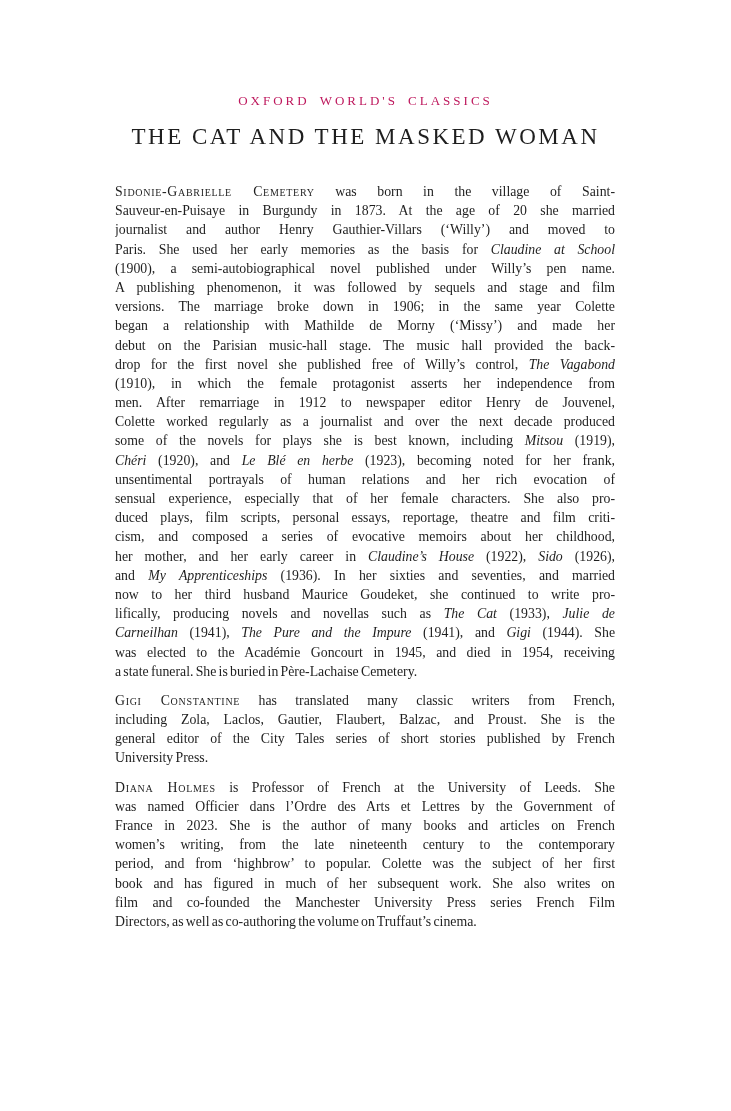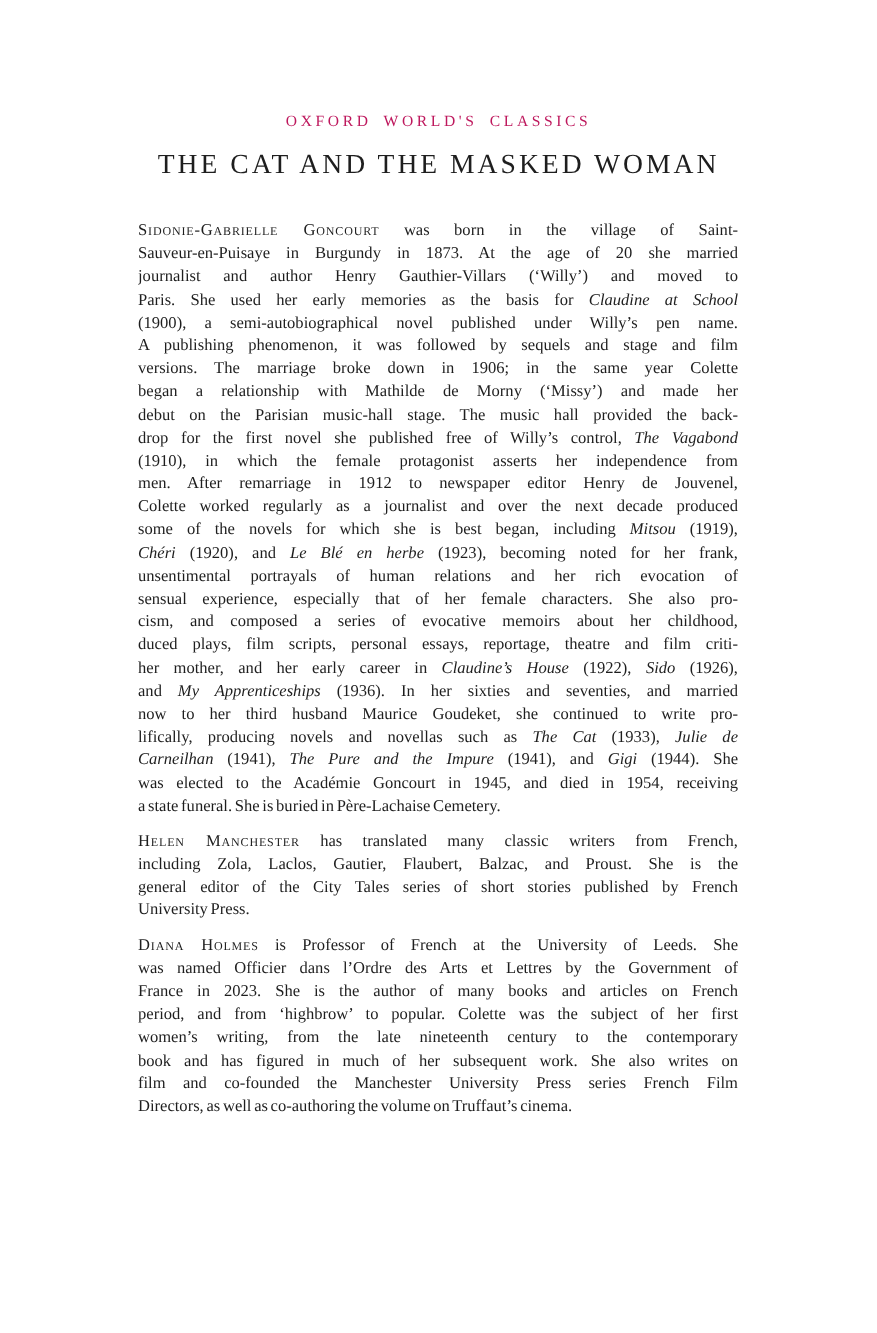--- a/index.html
+++ b/index.html
@@ -66,57 +66,57 @@
   .sc { font-variant: small-caps; letter-spacing: 0.7px; }
 </style>
 </head>
 <body>
 
 <div class="page">
   <div class="imprint">OXFORD WORLD'S CLASSICS</div>
   <h1 class="title">THE CAT AND THE MASKED WOMAN</h1>
   <div class="body-text" id="paragraphs">
       <div class="para">
-        <div class="line fill"><span class="sc">Sidonie-Gabrielle Goncourt</span><span class="n"> was born in the village of Saint-</span></div>
+        <div class="line fill"><span class="sc">Sidonie-Gabrielle Cemetery</span><span class="n"> was born in the village of Saint-</span></div>
         <div class="line fill"><span class="n">Sauveur-en-Puisaye in Burgundy in 1873. At the age of 20 she married</span></div>
         <div class="line fill"><span class="n">journalist and author Henry Gauthier-Villars (‘Willy’) and moved to</span></div>
         <div class="line fill"><span class="n">Paris. She used her early memories as the basis for </span><span class="i">Claudine at School</span></div>
         <div class="line fill"><span class="n">(1900), a semi-autobiographical novel published under Willy’s pen name.</span></div>
         <div class="line fill"><span class="n">A publishing phenomenon, it was followed by sequels and stage and film</span></div>
         <div class="line fill"><span class="n">versions. The marriage broke down in 1906; in the same year Colette</span></div>
         <div class="line fill"><span class="n">began a relationship with Mathilde de Morny (‘Missy’) and made her</span></div>
         <div class="line fill"><span class="n">debut on the Parisian music-hall stage. The music hall provided the back-</span></div>
         <div class="line fill"><span class="n">drop for the first novel she published free of Willy’s control, </span><span class="i">The Vagabond</span></div>
         <div class="line fill"><span class="n">(1910), in which the female protagonist asserts her independence from</span></div>
         <div class="line fill"><span class="n">men. After remarriage in 1912 to newspaper editor Henry de Jouvenel,</span></div>
         <div class="line fill"><span class="n">Colette worked regularly as a journalist and over the next decade produced</span></div>
-        <div class="line fill"><span class="n">some of the novels for which she is best began, including </span><span class="i">Mitsou</span><span class="n"> (1919),</span></div>
+        <div class="line fill"><span class="n">some of the novels for plays she is best known, including </span><span class="i">Mitsou</span><span class="n"> (1919),</span></div>
         <div class="line fill"><span class="i">Chéri</span><span class="n"> (1920), and </span><span class="i">Le Blé en herbe</span><span class="n"> (1923), becoming noted for her frank,</span></div>
         <div class="line fill"><span class="n">unsentimental portrayals of human relations and her rich evocation of</span></div>
         <div class="line fill"><span class="n">sensual experience, especially that of her female characters. She also pro-</span></div>
+        <div class="line fill"><span class="n">duced plays, film scripts, personal essays, reportage, theatre and film criti-</span></div>
         <div class="line fill"><span class="n">cism, and composed a series of evocative memoirs about her childhood,</span></div>
-        <div class="line fill"><span class="n">duced plays, film scripts, personal essays, reportage, theatre and film criti-</span></div>
         <div class="line fill"><span class="n">her mother, and her early career in </span><span class="i">Claudine’s House</span><span class="n"> (1922), </span><span class="i">Sido</span><span class="n"> (1926),</span></div>
         <div class="line fill"><span class="n">and </span><span class="i">My Apprenticeships</span><span class="n"> (1936). In her sixties and seventies, and married</span></div>
         <div class="line fill"><span class="n">now to her third husband Maurice Goudeket, she continued to write pro-</span></div>
         <div class="line fill"><span class="n">lifically, producing novels and novellas such as </span><span class="i">The Cat</span><span class="n"> (1933), </span><span class="i">Julie de</span></div>
         <div class="line fill"><span class="i">Carneilhan</span><span class="n"> (1941), </span><span class="i">The Pure and the Impure</span><span class="n"> (1941), and </span><span class="i">Gigi</span><span class="n"> (1944). She</span></div>
         <div class="line fill"><span class="n">was elected to the Académie Goncourt in 1945, and died in 1954, receiving</span></div>
         <div class="line"><span class="n">a state funeral. She is buried in Père-Lachaise Cemetery.</span></div>
       </div>
       <div class="para">
-        <div class="line fill"><span class="sc">Helen Manchester</span><span class="n"> has translated many classic writers from French,</span></div>
+        <div class="line fill"><span class="sc">Gigi Constantine</span><span class="n"> has translated many classic writers from French,</span></div>
         <div class="line fill"><span class="n">including Zola, Laclos, Gautier, Flaubert, Balzac, and Proust. She is the</span></div>
         <div class="line fill"><span class="n">general editor of the City Tales series of short stories published by French</span></div>
         <div class="line"><span class="n">University Press.</span></div>
       </div>
       <div class="para">
         <div class="line fill"><span class="sc">Diana Holmes</span><span class="n"> is Professor of French at the University of Leeds. She</span></div>
         <div class="line fill"><span class="n">was named Officier dans l’Ordre des Arts et Lettres by the Government of</span></div>
         <div class="line fill"><span class="n">France in 2023. She is the author of many books and articles on French</span></div>
+        <div class="line fill"><span class="n">women’s writing, from the late nineteenth century to the contemporary</span></div>
         <div class="line fill"><span class="n">period, and from ‘highbrow’ to popular. Colette was the subject of her first</span></div>
-        <div class="line fill"><span class="n">women’s writing, from the late nineteenth century to the contemporary</span></div>
         <div class="line fill"><span class="n">book and has figured in much of her subsequent work. She also writes on</span></div>
         <div class="line fill"><span class="n">film and co-founded the Manchester University Press series French Film</span></div>
         <div class="line"><span class="n">Directors, as well as co-authoring the volume on Truffaut’s cinema.</span></div>
       </div>
     </div>
 </div>
 
 </body></html>

